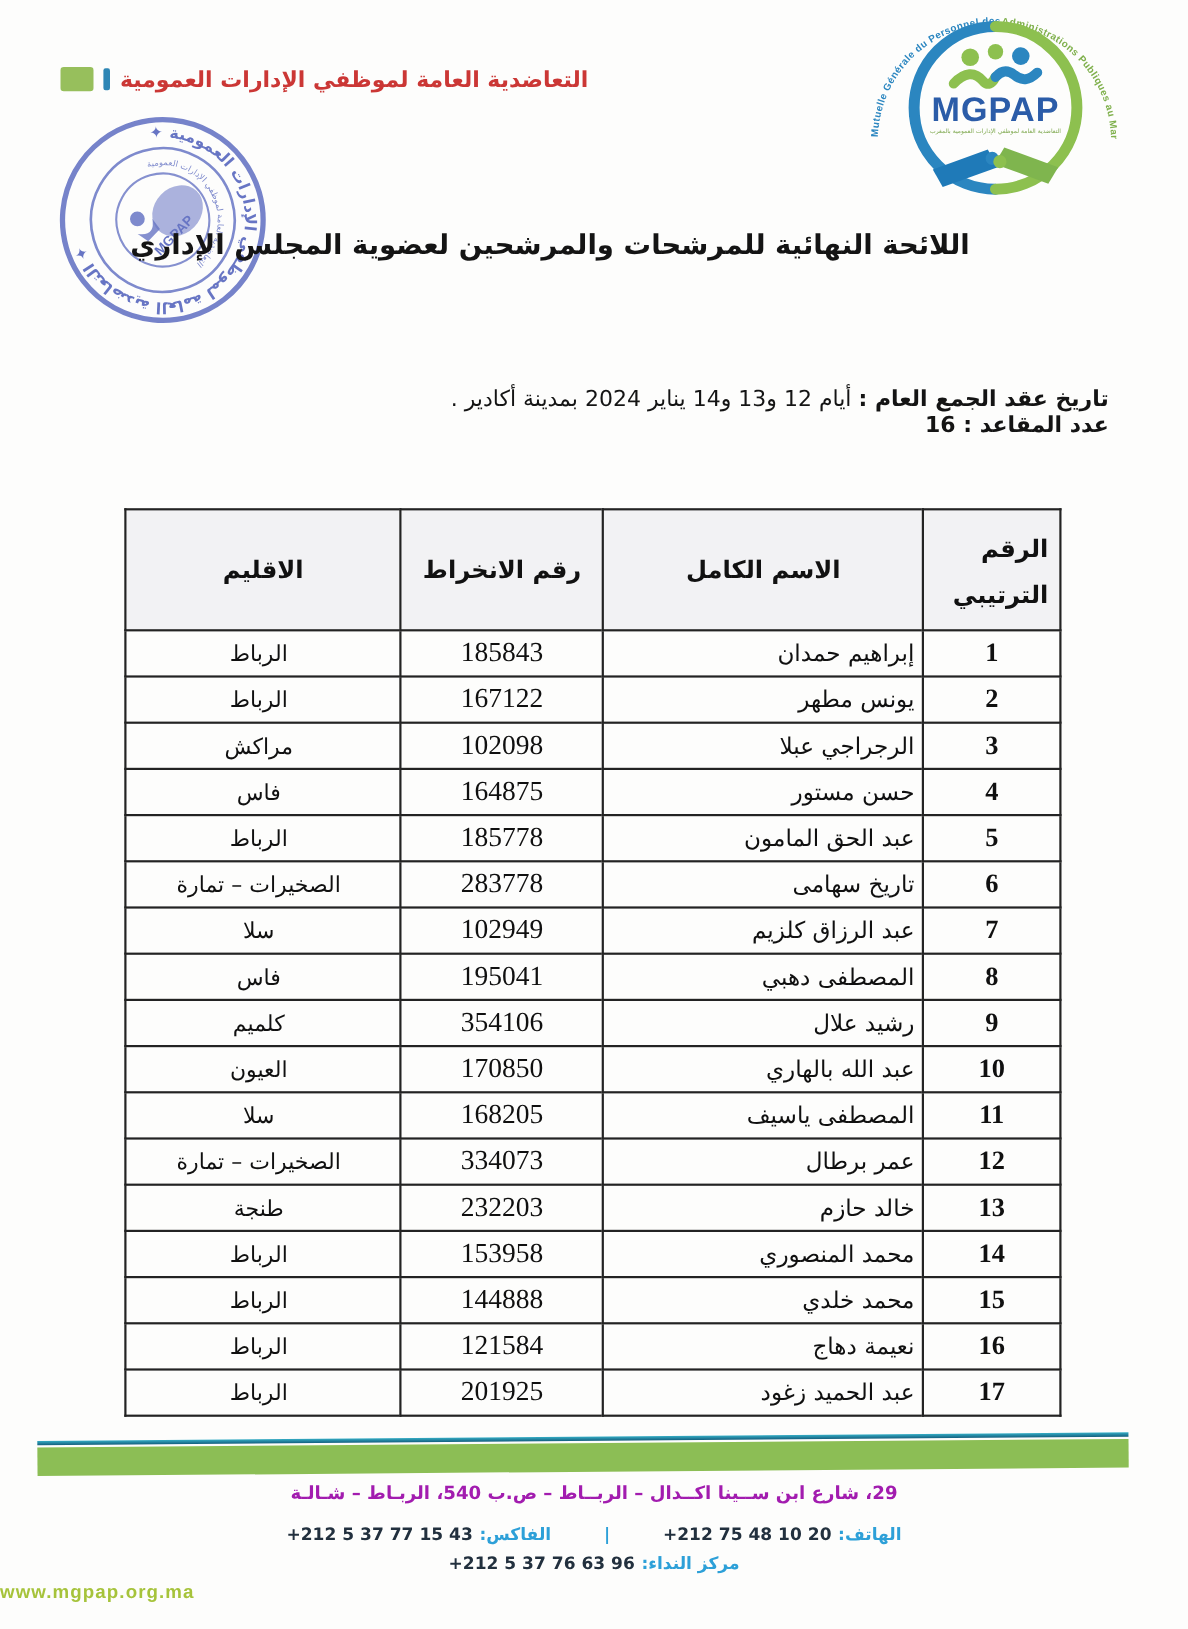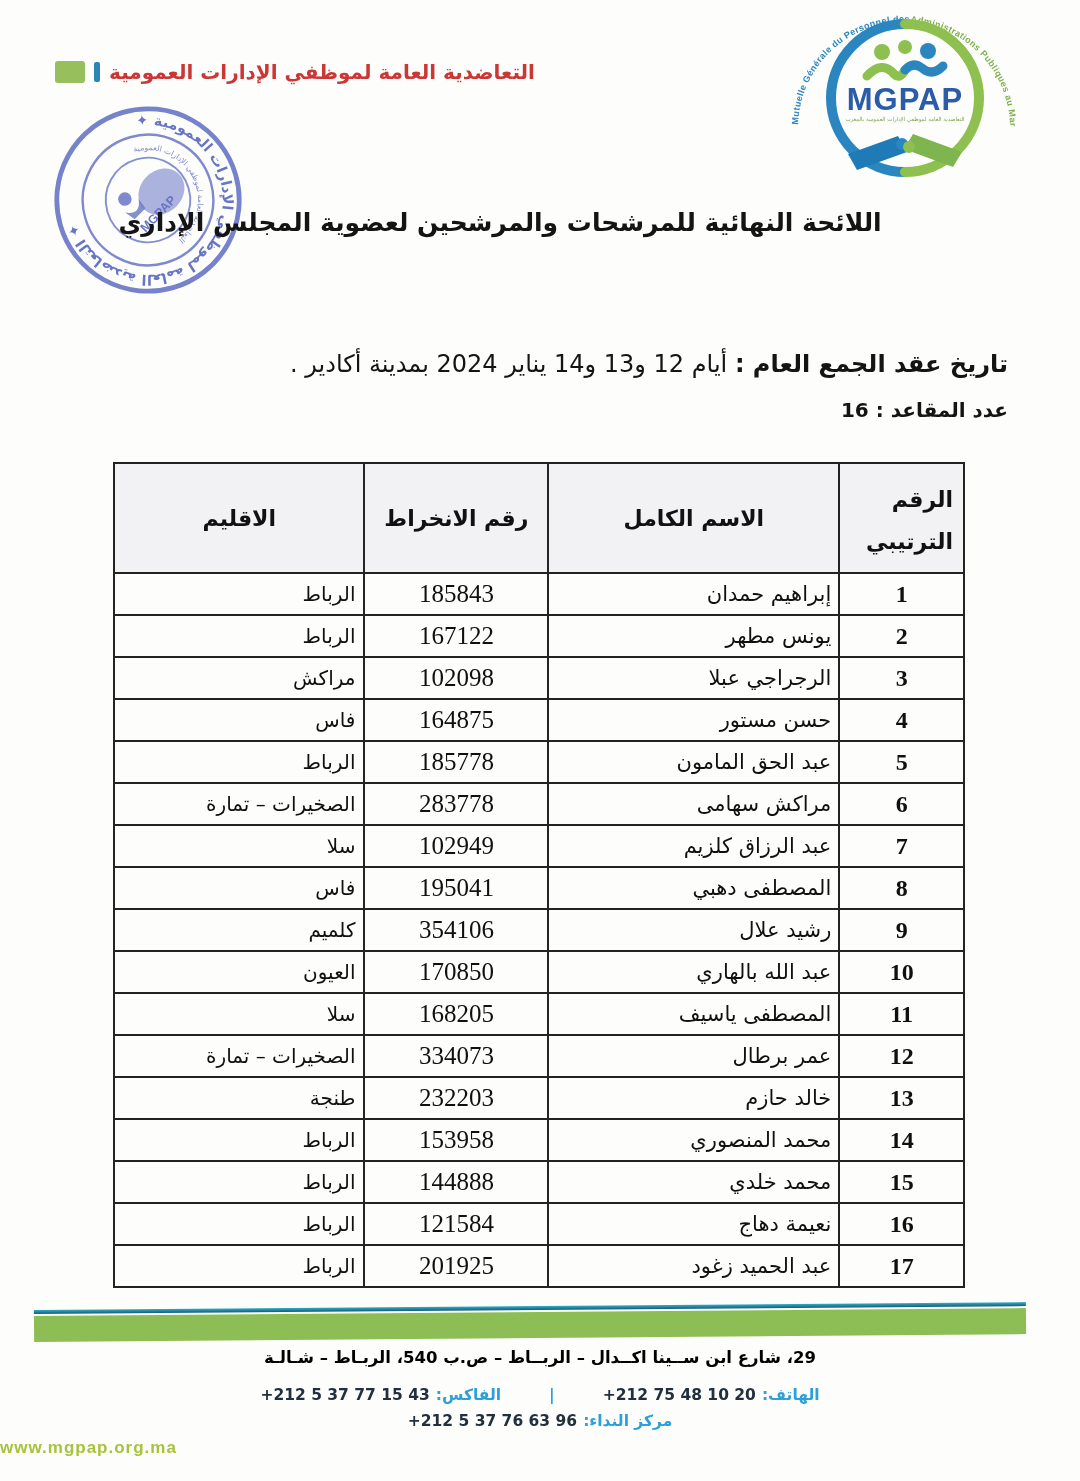--- a/index.html
+++ b/index.html
@@ -18,48 +18,48 @@
 
   
   .stamp { position:absolute; left:38px; top:104px; width:220px; height:192px; transform:rotate(-16deg); opacity:.82; }
 
   
   .title-block { position:absolute; left:70px; top:196px; width:860px; text-align:center;
                  direction:rtl; font-weight:bold; font-size:25px; color:#141414; line-height:2.15; }
 
   
   .meta-block { position:absolute; right:72px; top:350px; text-align:right; direction:rtl; color:#141414; }
-  .meta-date { font-size:24px; margin-bottom:20px; }
+  .meta-date { font-size:20px; }
   .meta-date .lbl { font-weight:bold; }
   .meta-date .val { font-weight:500; }
   .meta-seats { font-size:20px; font-weight:bold; }
 
   
   table.candidates { position:absolute; left:113px; top:462px; width:852px;
                      border-collapse:collapse; direction:rtl; table-layout:fixed; }
   .candidates th, .candidates td { border:2px solid #232323; overflow:hidden; }
   .candidates thead th { height:110px; background:#f2f2f4; font-size:22px; font-weight:bold; color:#111; }
   .candidates th.h-rank { width:120px; text-align:right; padding:6px 10px 0 0; line-height:1.9; }
   .candidates th.h-name { width:280px; text-align:center; }
   .candidates th.h-membership { width:177px; text-align:center; }
   .candidates th.h-province { width:241px; text-align:center; }
   .candidates td { height:42px; vertical-align:middle; }
   .col-rank { font-family:"Liberation Serif","DejaVu Serif",serif; font-weight:bold; font-size:24px; text-align:center; color:#101010; }
   .col-name { font-size:21px; text-align:right; padding-right:7px; color:#101010; }
   .col-membership { font-family:"Liberation Serif","DejaVu Serif",serif; font-size:25px; text-align:center; color:#101010; }
-  .col-province { font-size:20px; text-align:right; padding-right:8px; color:#101010; }
+  .col-province { font-size:20px; text-align:center; padding-right:8px; color:#101010; }
 
   
   .footer-bar { position:absolute; left:34px; top:1306px; width:992px; transform:rotate(-0.45deg); }
   .footer-bar .teal { height:4px; background:linear-gradient(#35aec6,#135e7d); }
   .footer-bar .gap { height:2px; background:transparent; }
   .footer-bar .green { height:26px; background:#8cbe55; }
 
   .address { position:absolute; left:0; top:1348px; width:1080px; text-align:center;
-             direction:rtl; font-weight:bold; font-size:16.5px; color:#000000; }
+             direction:rtl; font-weight:bold; font-size:16.5px; color:#a21caf; }
   .contacts { position:absolute; left:0; top:1386px; width:1080px; direction:rtl;
               display:flex; justify-content:center; align-items:center; gap:48px; font-size:15.5px; }
   .contacts .pair { display:flex; gap:6px; align-items:center; }
   .contacts .lbl, .callcenter .lbl { color:#2da0d8; font-weight:bold; }
   .contacts .val, .callcenter .val { color:#22303e; font-weight:bold; direction:ltr; unicode-bidi:embed; }
   .contacts .sep { color:#2da0d8; font-weight:bold; }
   .callcenter { position:absolute; left:0; top:1412px; width:1080px; direction:rtl;
                 display:flex; justify-content:center; gap:6px; font-size:15.5px; }
   .website { position:absolute; left:0; top:1438px; width:1080px; text-align:left;
              color:#a6c33b; font-weight:bold; font-size:17px; letter-spacing:1px;
@@ -181,21 +181,21 @@
           <td class="col-province">فاس</td>
         </tr>
         <tr>
           <td class="col-rank">5</td>
           <td class="col-name">عبد الحق المامون</td>
           <td class="col-membership">185778</td>
           <td class="col-province">الرباط</td>
         </tr>
         <tr>
           <td class="col-rank">6</td>
-          <td class="col-name">مراكش سهامى</td>
+          <td class="col-name">تاريخ سهامى</td>
           <td class="col-membership">283778</td>
           <td class="col-province">الصخيرات – تمارة</td>
         </tr>
         <tr>
           <td class="col-rank">7</td>
           <td class="col-name">عبد الرزاق كلزيم</td>
           <td class="col-membership">102949</td>
           <td class="col-province">سلا</td>
         </tr>
         <tr>

